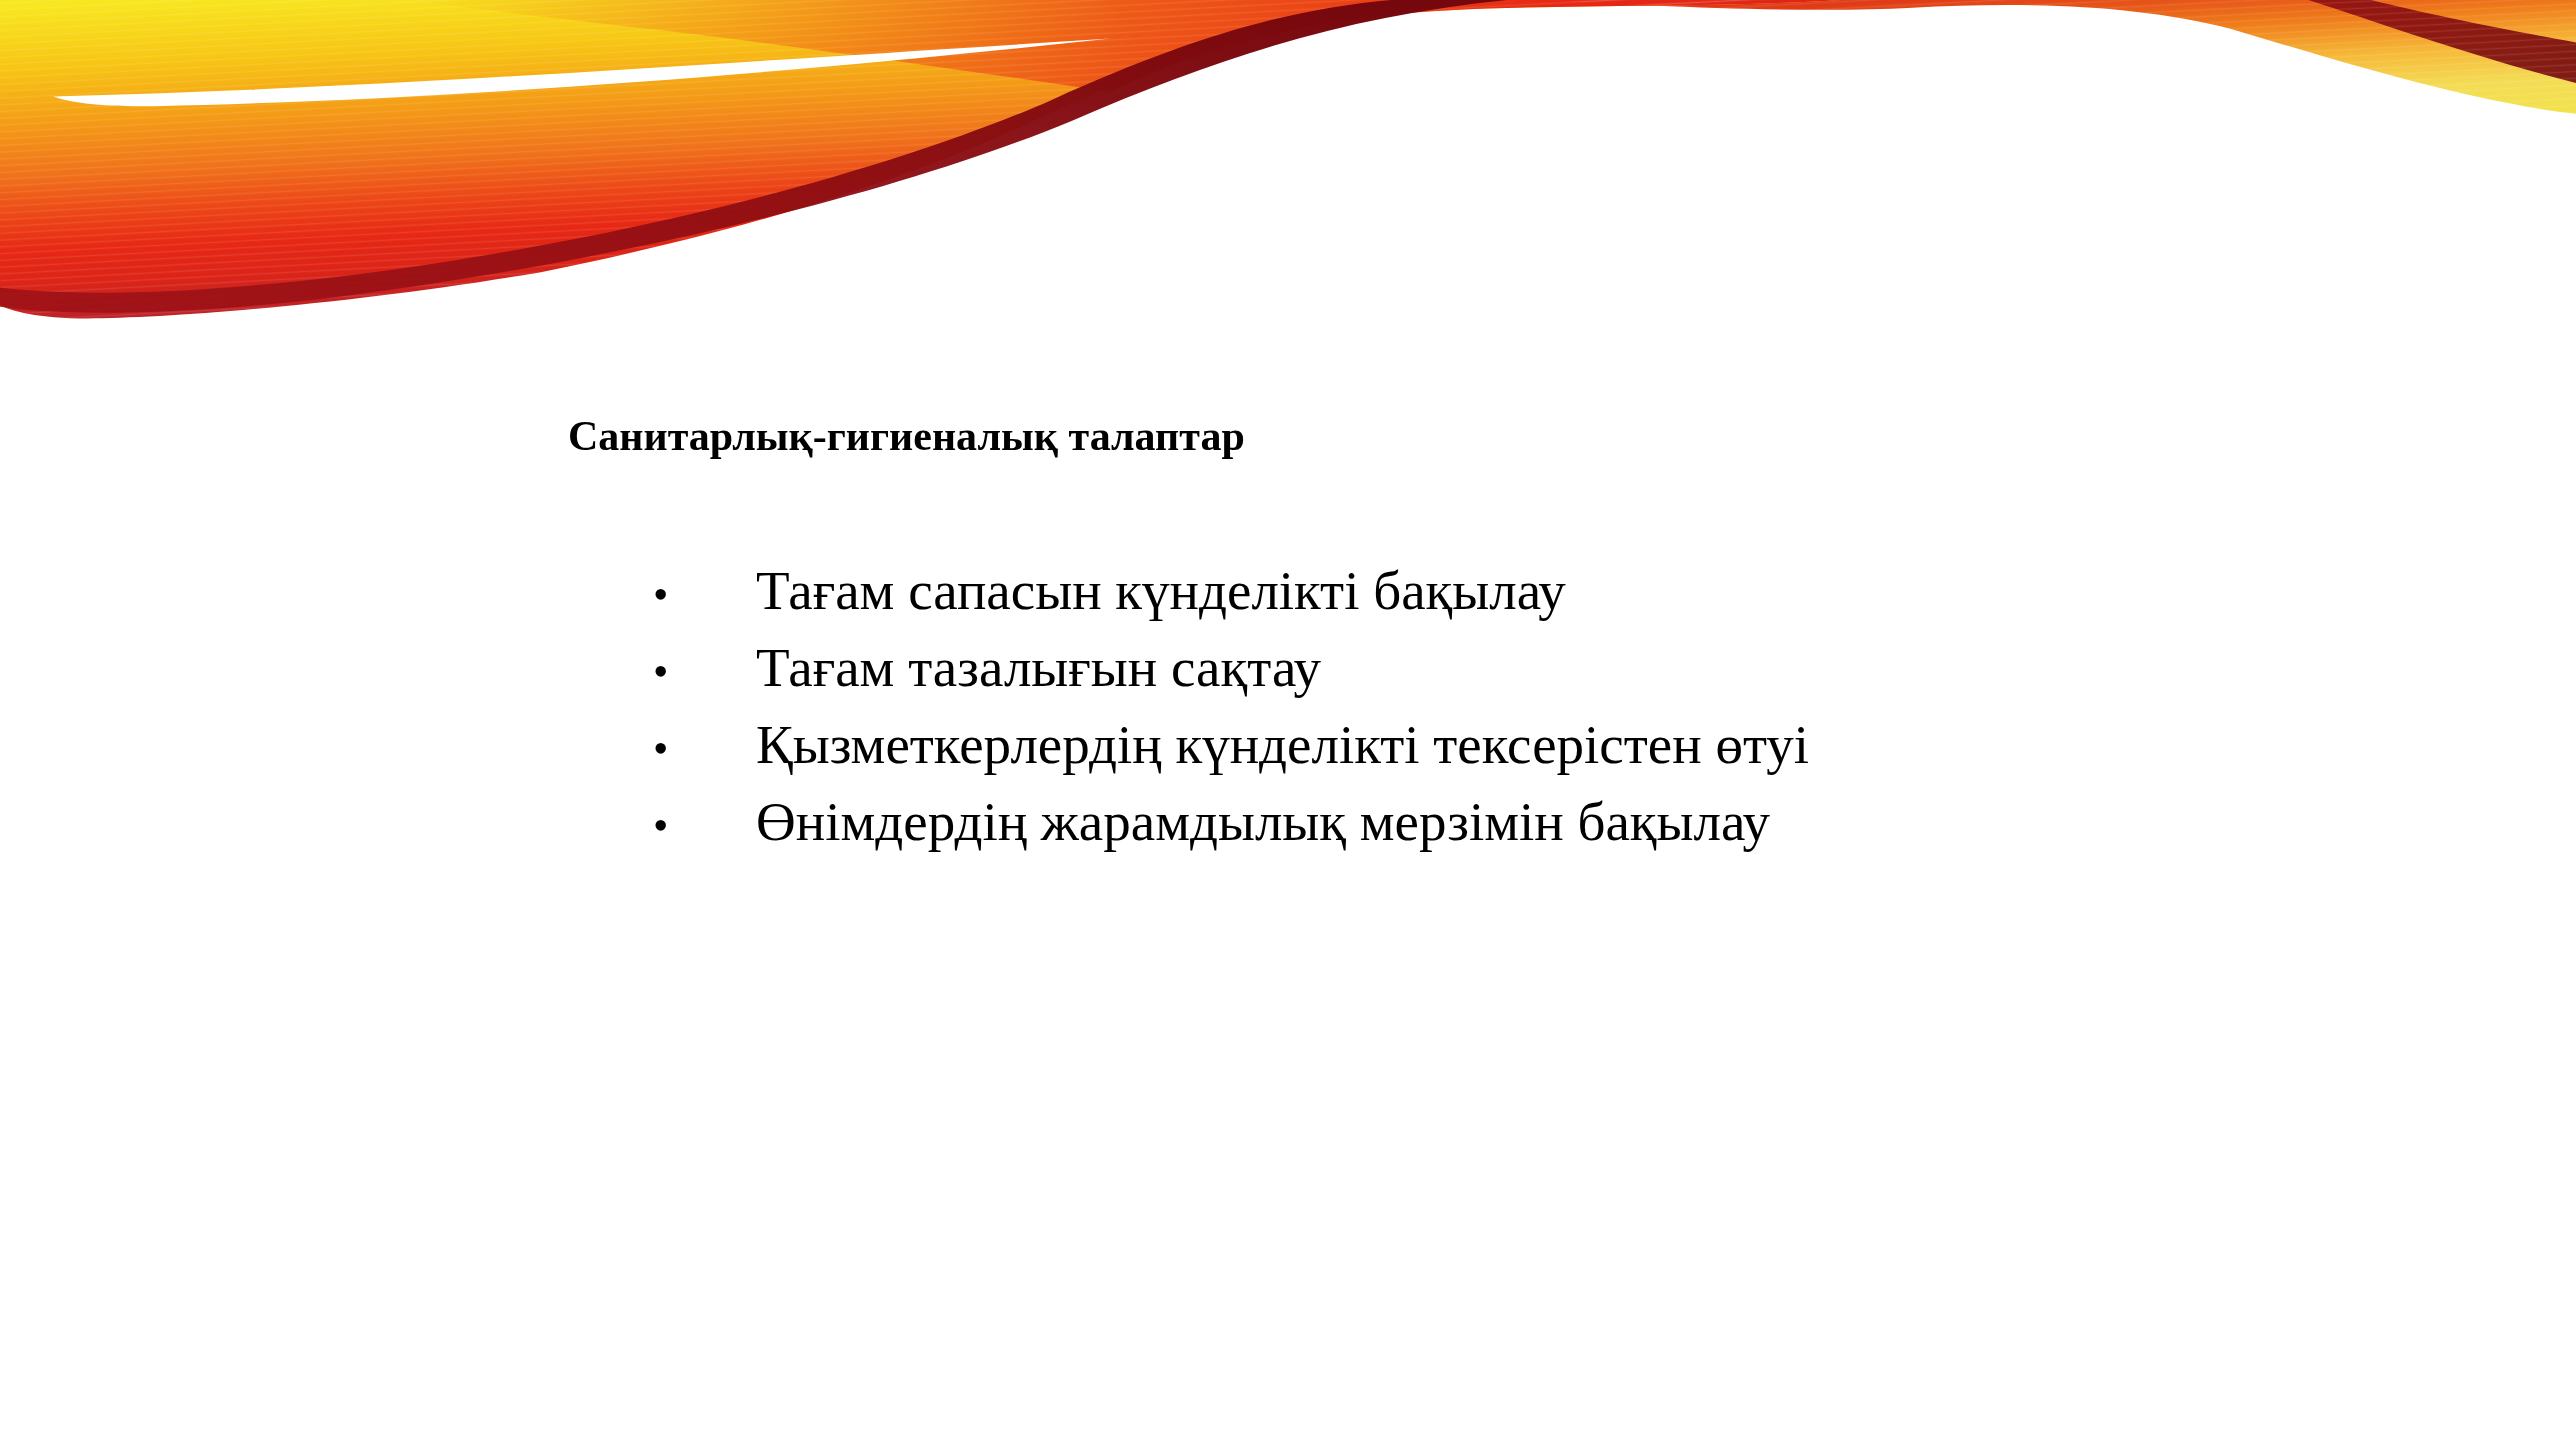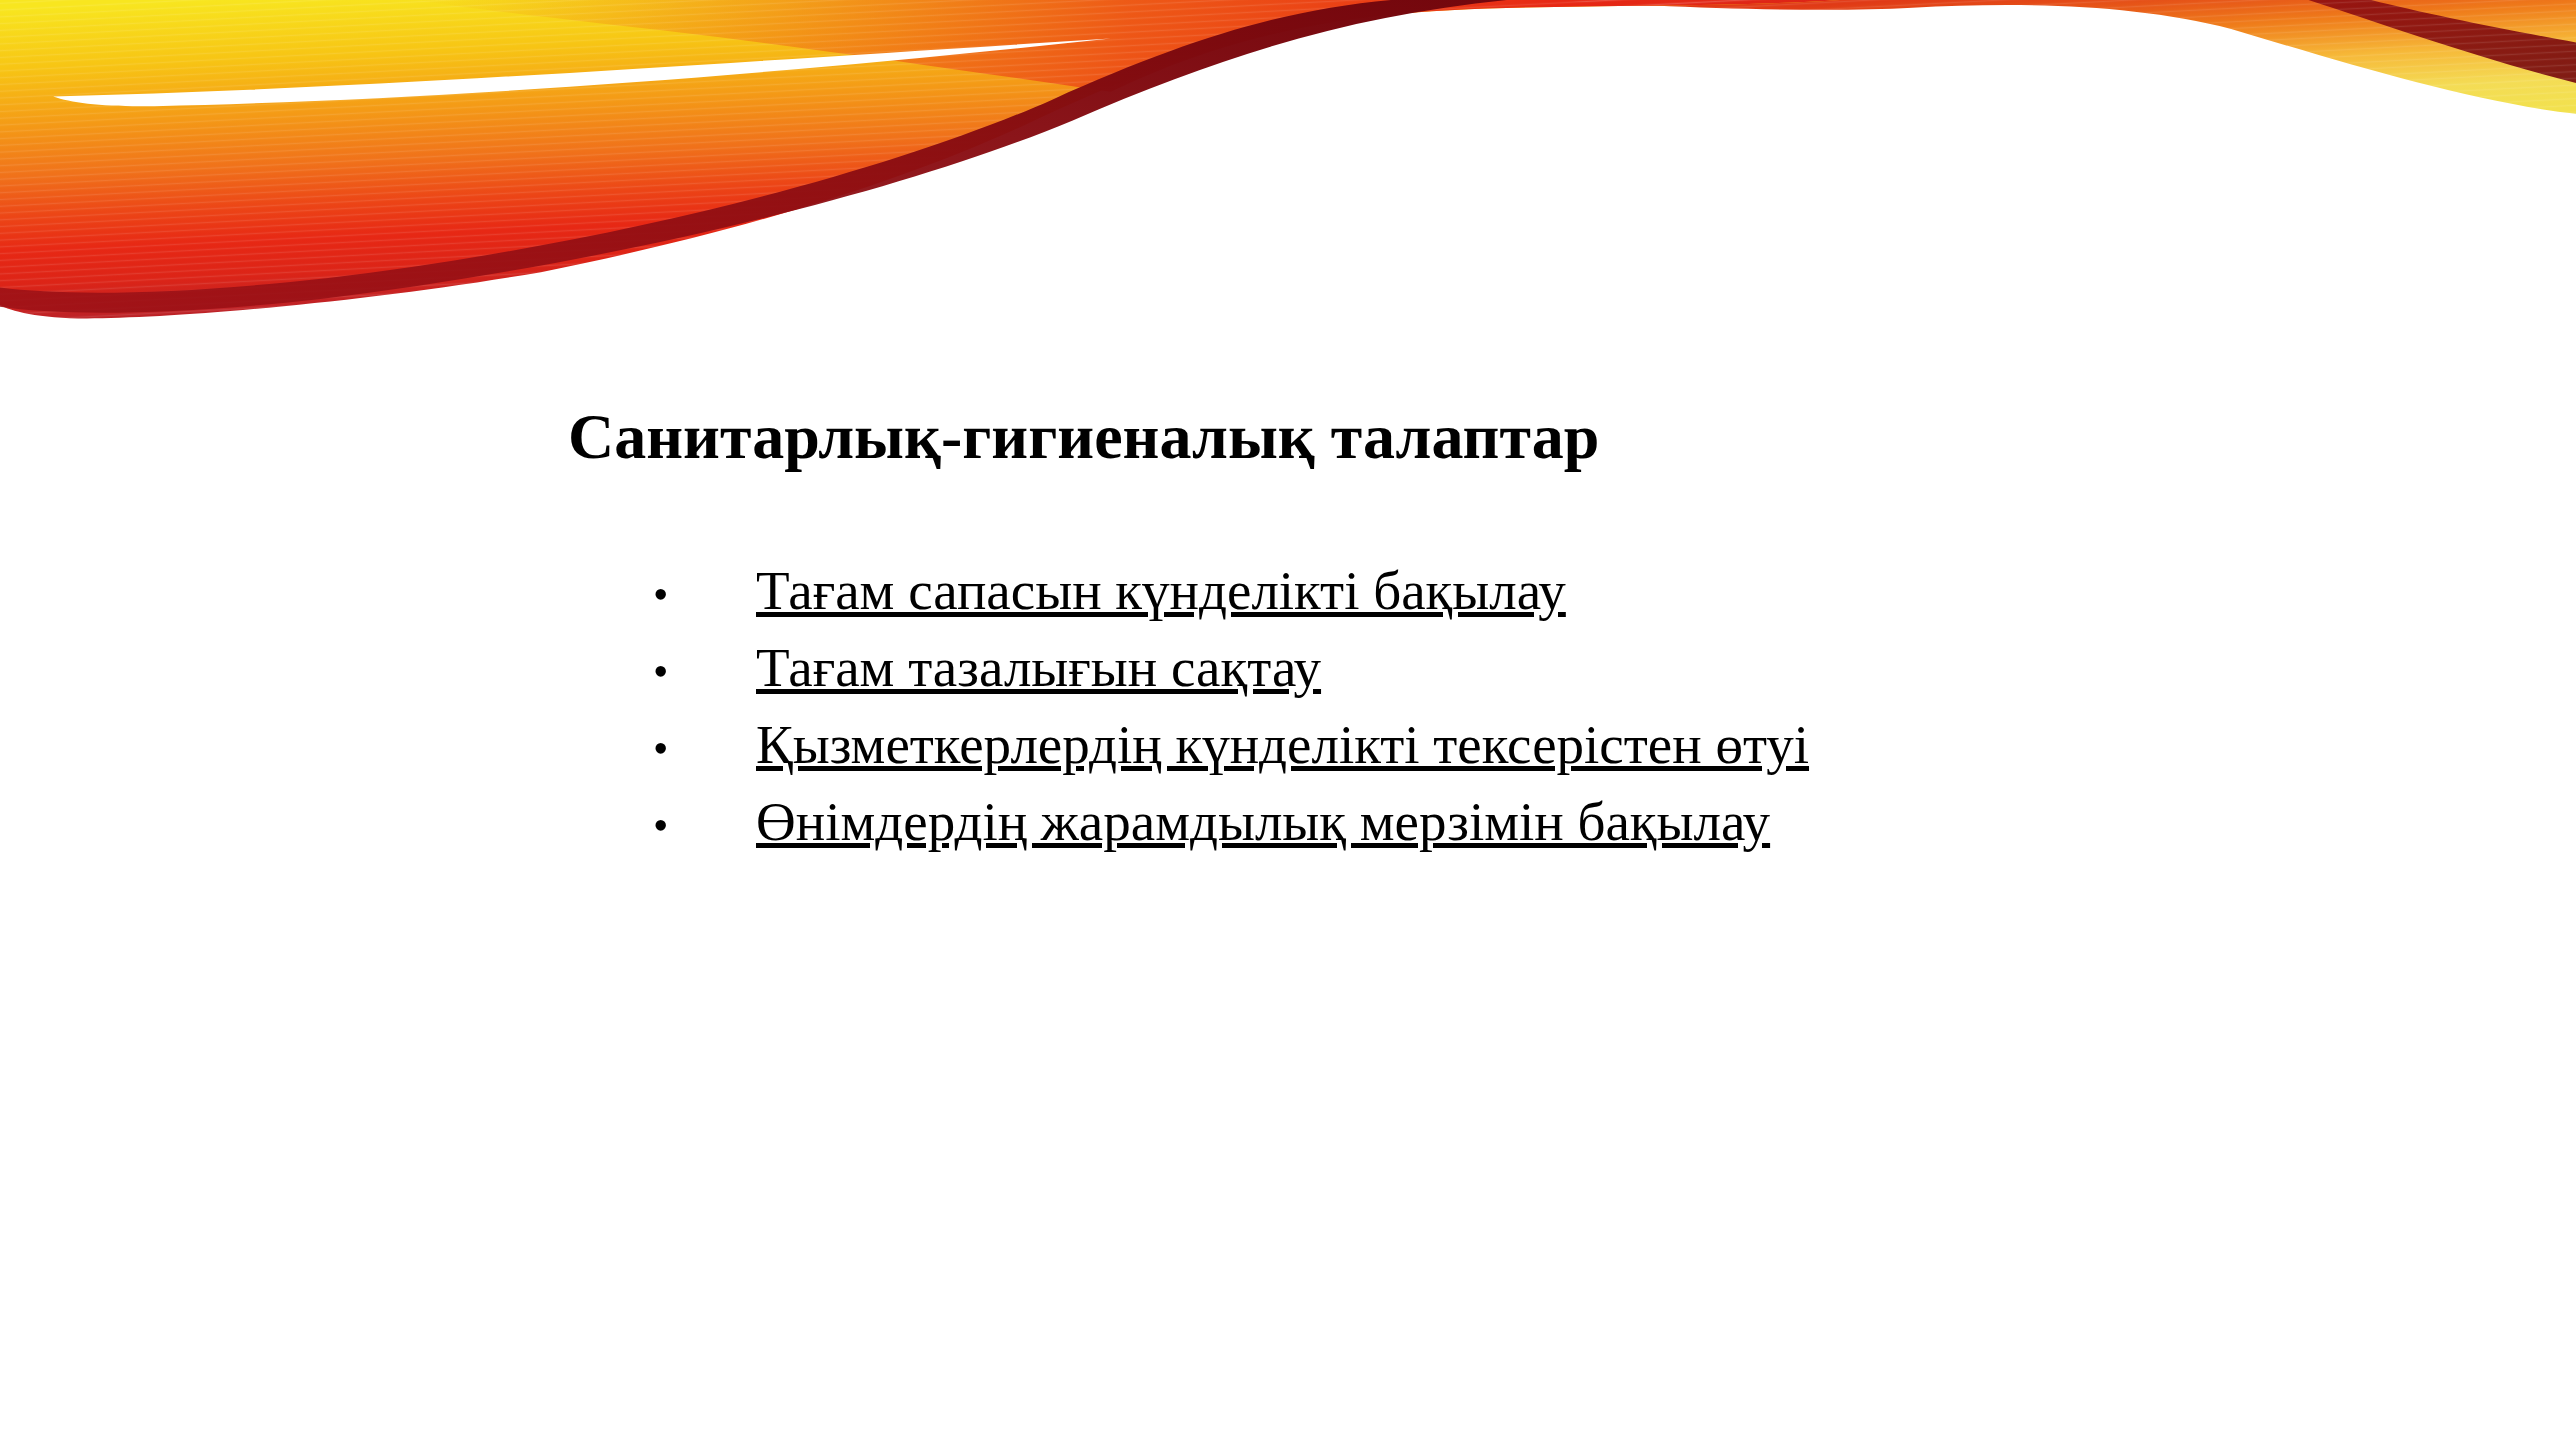--- a/index.html
+++ b/index.html
@@ -15,21 +15,21 @@
   .wave{
     position:absolute;
     top:0;left:0;
     width:2576px;height:386px;
     display:block;
   }
   .title{
     position:absolute;
     left:568px;
     top:400px;
-    font-size:64px;
+    font-size:42px;
     line-height:73px;
     font-weight:bold;
     white-space:nowrap;
   }
   .bullets{
     position:absolute;
     left:653px;
     top:552px;
   }
   .bullet-row{
@@ -41,21 +41,20 @@
     white-space:nowrap;
   }
   .bullet-dot{
     display:inline-block;
     width:103px;
     font-size:44px;
     flex:0 0 103px;
   }
   .bullet-text{
     display:inline-block;
-    text-decoration:underline;
   }
 </style>
 </head>
 <body>
 
 <div class="slide">
 
   <svg class="wave" viewBox="0 0 2667 400" preserveAspectRatio="none" aria-hidden="true">
     <defs>
       <linearGradient id="g-main" x1="0.10" y1="0" x2="0.35" y2="1">

